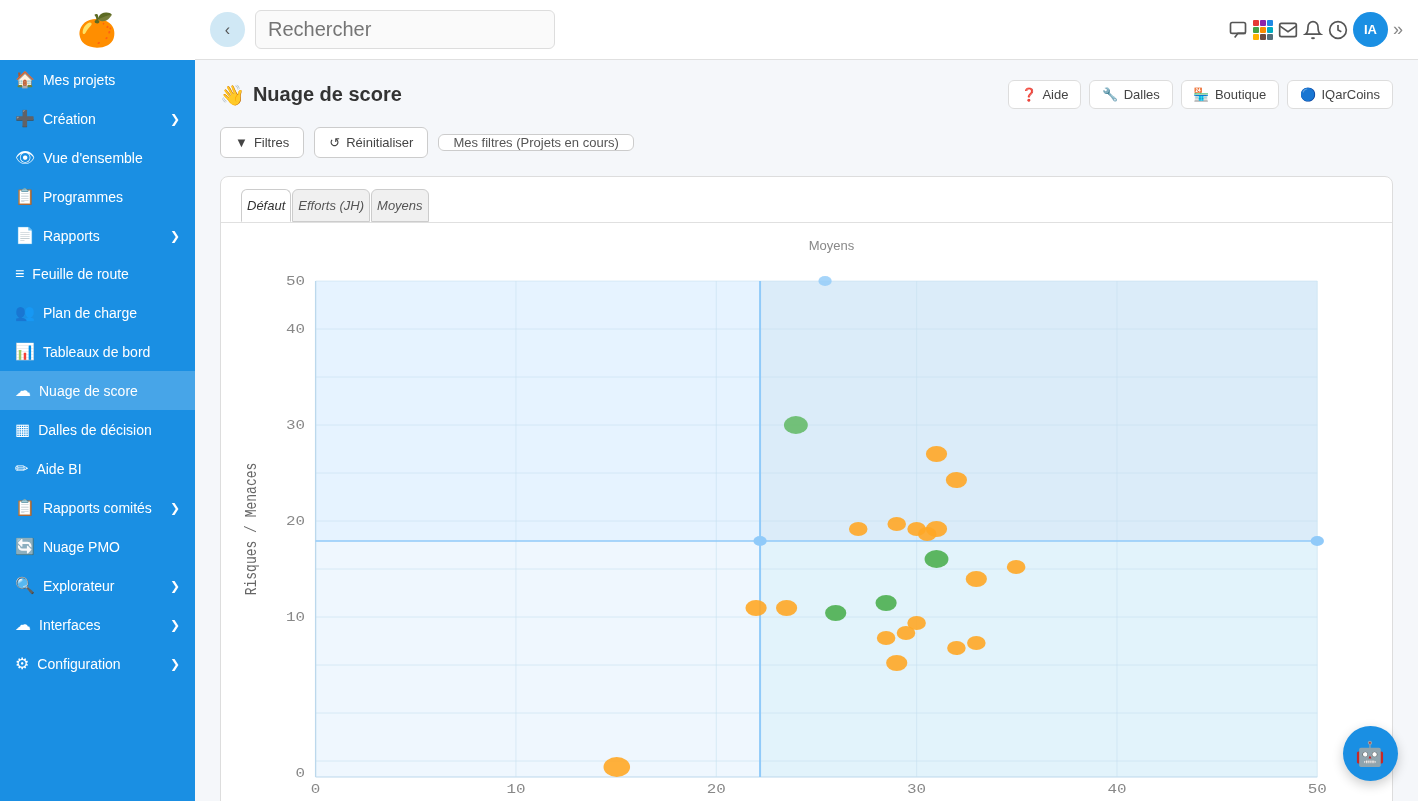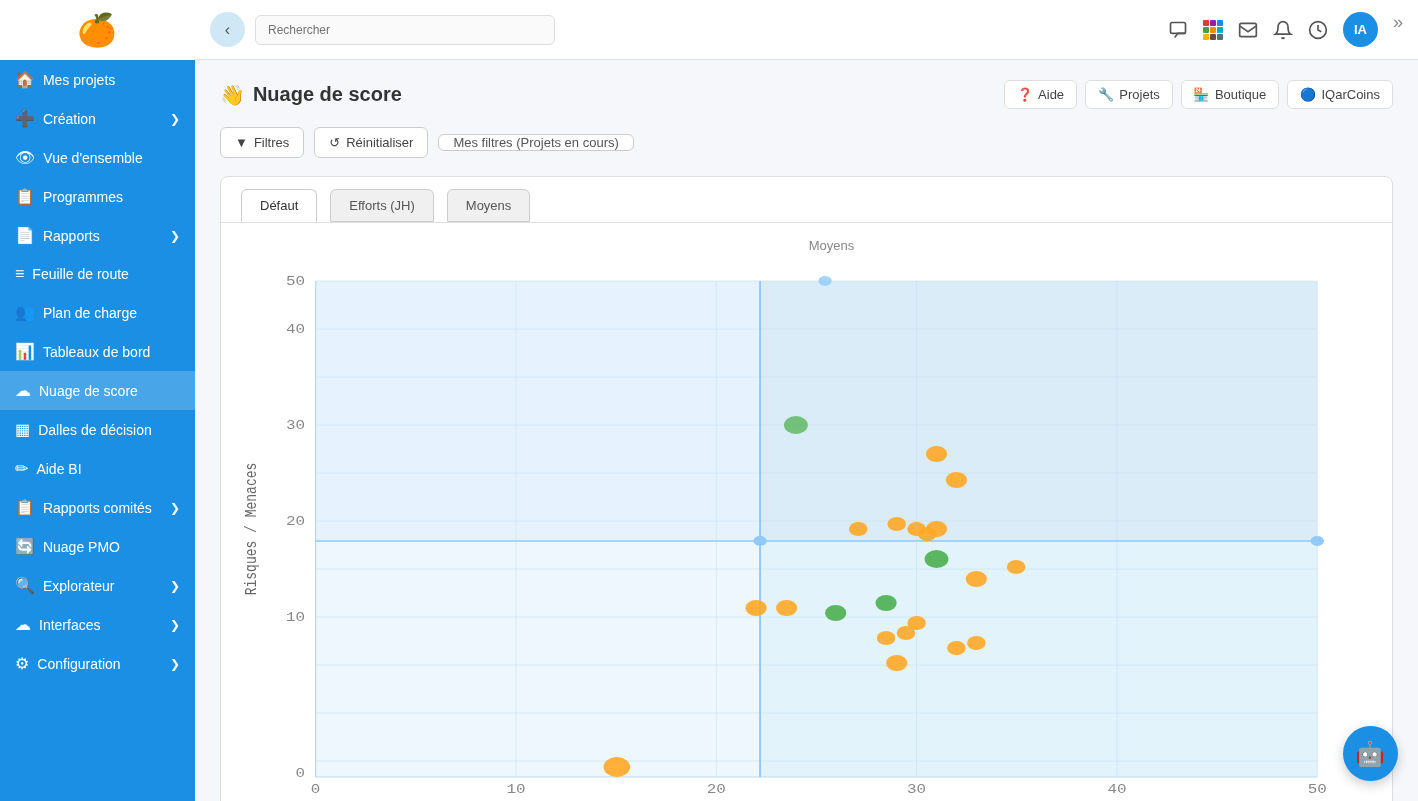--- a/index.html
+++ b/index.html
@@ -68,29 +68,30 @@
       font-size: 16px;
       color: #555;
       border: none;
     }
     .topbar-search {
       flex: 1;
       max-width: 300px;
       padding: 7px 12px;
       border: 1px solid #ddd;
       border-radius: 6px;
-      font-size: 12px;
+      font-size: 20px;
       color: #999;
       background: #fafafa;
       outline: none;
     }
     .topbar-spacer { flex: 1; }
     .topbar-icons {
       display: flex;
-      gap: 15px;
+      align-items: center;
+      gap: 5px;
     }
     .topbar-icon {
       font-size: 18px;
       color: #555;
       cursor: pointer;
       display: flex; align-items: center; justify-content: center;
     }
     .topbar-avatar {
       width: 35px; height: 35px;
       border-radius: 50%;
@@ -158,28 +159,29 @@
     }
     .filter-active {
       padding: 0 14px;
       border: 1px solid #ccc;
       border-radius: 6px;
       background: white;
       font-size: 13px;
       color: #555;
     }
     .tab-btn {
-      padding: 8px 18px;
+      padding: 8px 5px;
       border: 1px solid #ccc;
       border-radius: 6px 6px 0 0;
       background: #f0f0f0;
       font-size: 13px;
       color: #555;
       cursor: pointer;
-      margin-right: 13px;
+      margin-right: 1px;
+      font-style: italic;
     }
     .tab-btn.active {
       background: white;
       border-bottom: 1px solid white;
       color: #333;
       font-weight: 500;
     }
     .scatter-chart {
       position: relative;
       width: 100%;
@@ -361,21 +363,21 @@
         <span>👋</span>
         <span>Nuage de score</span>
       </div>
       <div class="page-actions">
         <button class="action-btn">
           <span>❓</span>
           <span>Aide</span>
         </button>
         <button class="action-btn">
           <span>🔧</span>
-          <span>Projets</span>
+          <span>Dalles</span>
         </button>
         <button class="action-btn">
           <span>🏪</span>
           <span>Boutique</span>
         </button>
         <button class="action-btn">
           <span>🔵</span>
           <span>IQarCoins</span>
         </button>
       </div>

